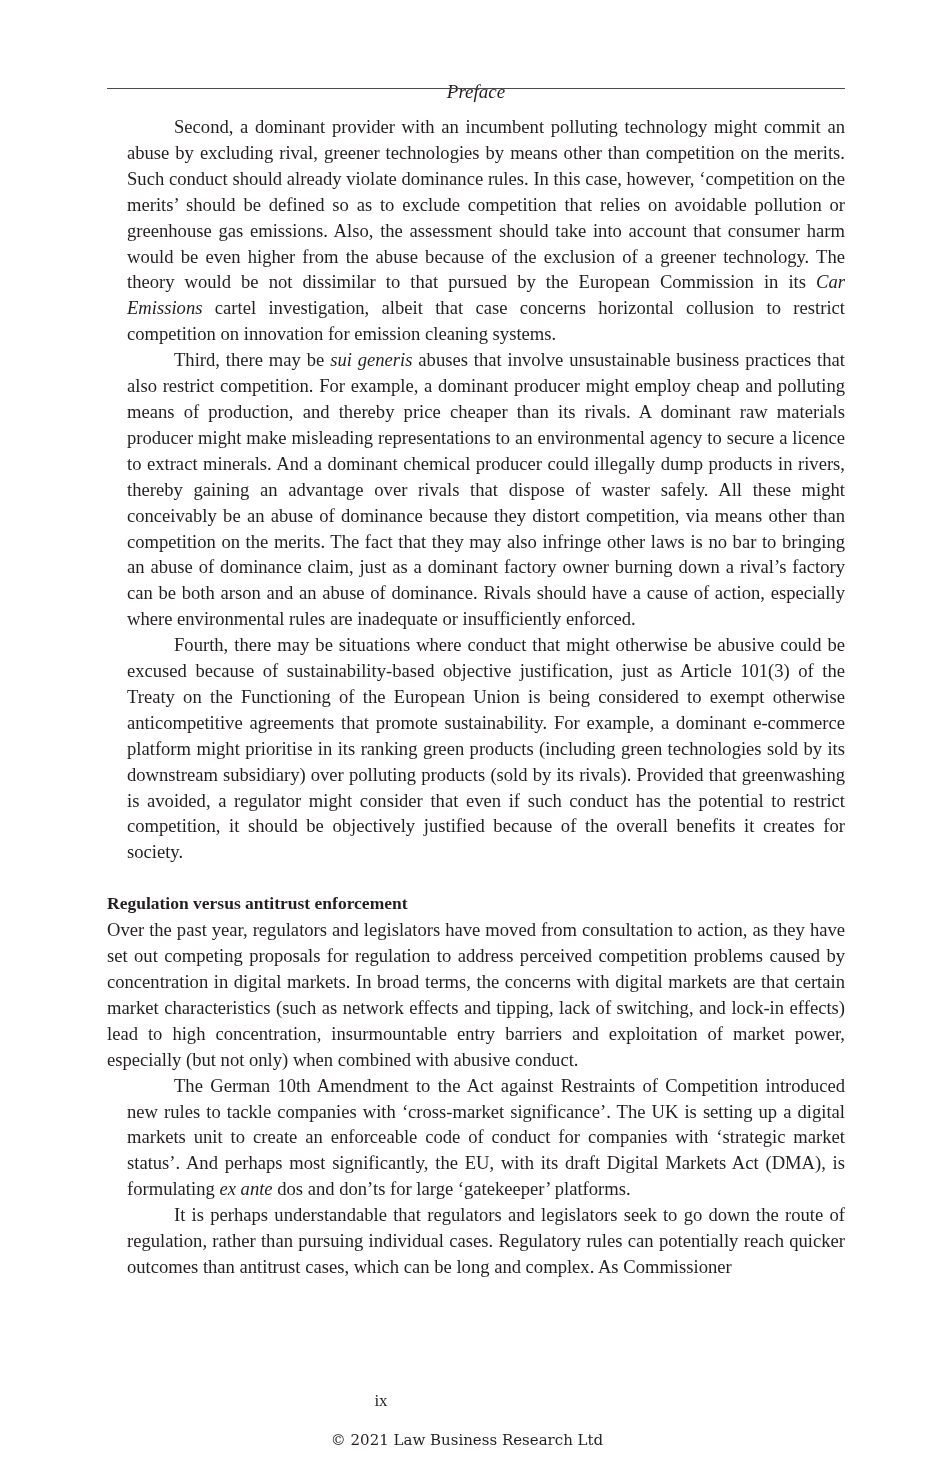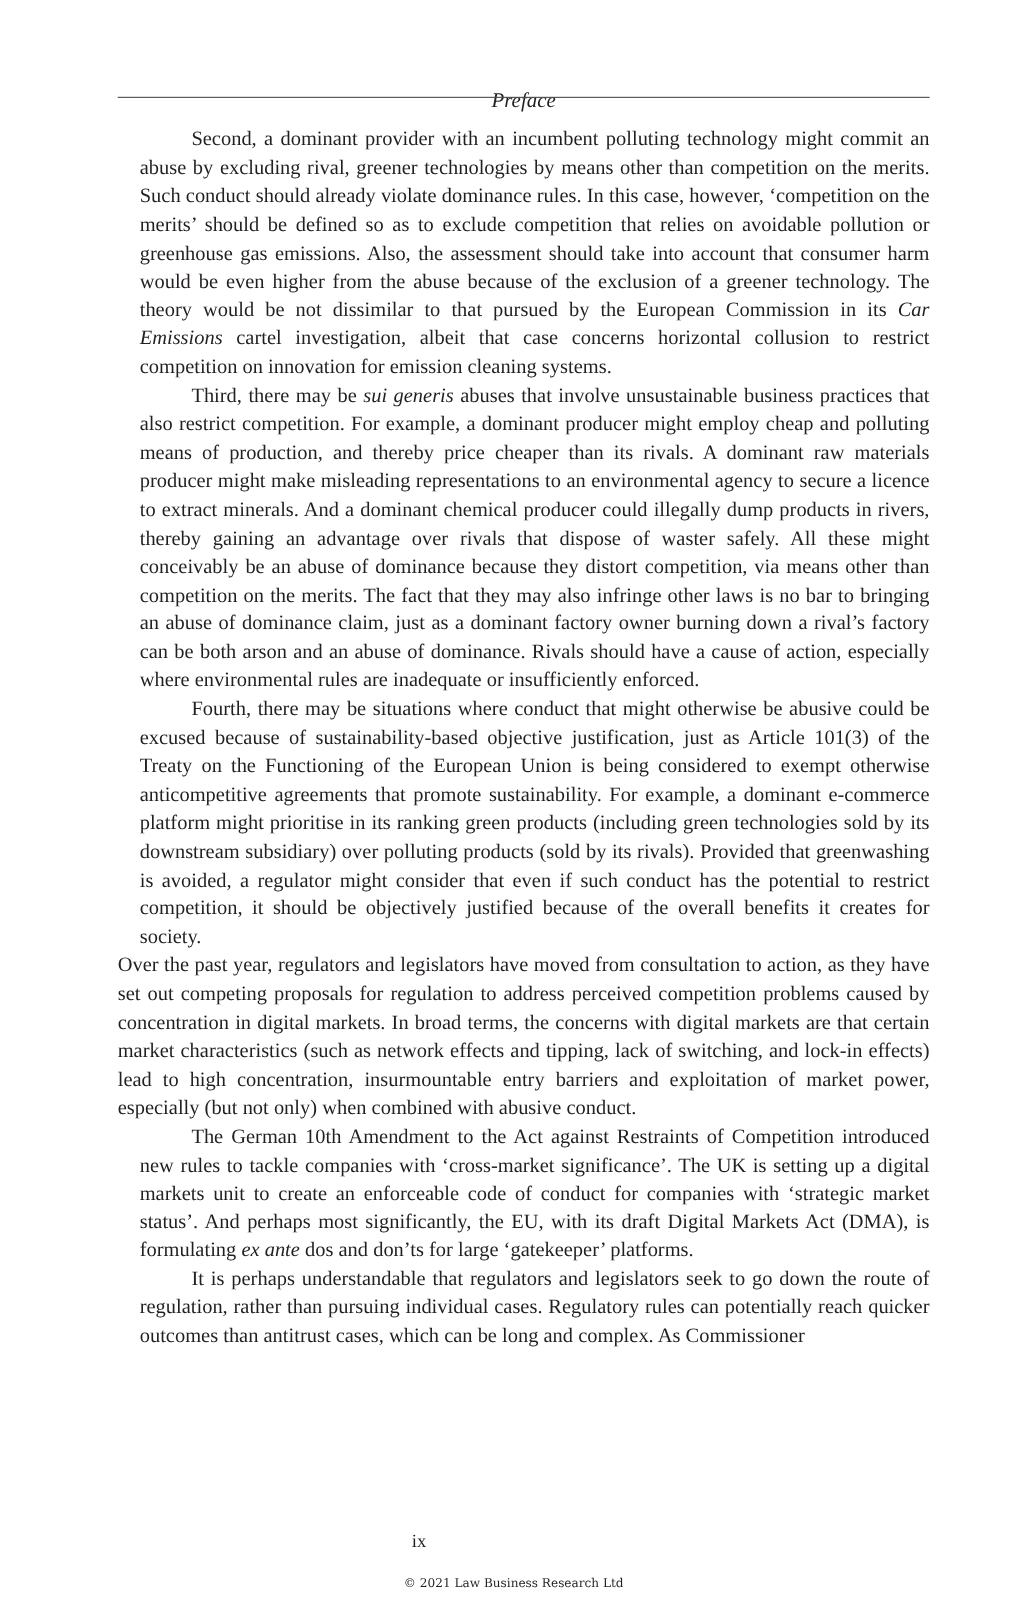--- a/index.html
+++ b/index.html
@@ -66,39 +66,40 @@
       text-align: center;
       font-size: 17px;
       line-height: 22px;
     }
     .copyright {
       position: absolute;
       left: 0;
       width: 934px;
       top: 1430px;
       text-align: center;
-      font-size: 11px;
+      font-size: 15px;
       line-height: 20px;
       font-family: "DejaVu Serif", "Liberation Serif", serif;
     }
     em { font-style: italic; }
   </style>
 </head>
 <body>
 
 <div class="running-head">Preface</div>
 <div class="head-rule"></div>
 
 <div class="body-text">
   <p class="indent"><span>Second, a dominant provider with an incumbent polluting technology might commit an abuse by excluding rival, greener technologies by means other than competition on the merits. Such conduct should already violate dominance rules. In this case, however, ‘competition on the merits’ should be defined so as to exclude competition that relies on avoidable pollution or greenhouse gas emissions. Also, the assessment should take into account that consumer harm would be even higher from the abuse because of the exclusion of a greener technology. The theory would be not dissimilar to that pursued by the European Commission in its </span><em>Car Emissions</em><span> cartel investigation, albeit that case concerns horizontal collusion to restrict competition on innovation for emission cleaning systems.</span></p>
 
   <p class="indent"><span>Third, there may be </span><em>sui generis</em><span> abuses that involve unsustainable business practices that also restrict competition. For example, a dominant producer might employ cheap and polluting means of production, and thereby price cheaper than its rivals. A dominant raw materials producer might make misleading representations to an environmental agency to secure a licence to extract minerals. And a dominant chemical producer could illegally dump products in rivers, thereby gaining an advantage over rivals that dispose of waster safely. All these might conceivably be an abuse of dominance because they distort competition, via means other than competition on the merits. The fact that they may also infringe other laws is no bar to bringing an abuse of dominance claim, just as a dominant factory owner burning down a rival’s factory can be both arson and an abuse of dominance. Rivals should have a cause of action, especially where environmental rules are inadequate or insufficiently enforced.</span></p>
 
   <p class="indent"><span>Fourth, there may be situations where conduct that might otherwise be abusive could be excused because of sustainability-based objective justification, just as Article 101(3) of the Treaty on the Functioning of the European Union is being considered to exempt otherwise anticompetitive agreements that promote sustainability. For example, a dominant e-commerce platform might prioritise in its ranking green products (including green technologies sold by its downstream subsidiary) over polluting products (sold by its rivals). Provided that greenwashing is avoided, a regulator might consider that even if such conduct has the potential to restrict competition, it should be objectively justified because of the overall benefits it creates for society.</span></p>
 
+  <h2 class="section-heading">Regulation versus antitrust enforcement</h2>
 
   <p><span>Over the past year, regulators and legislators have moved from consultation to action, as they have set out competing proposals for regulation to address perceived competition problems caused by concentration in digital markets. In broad terms, the concerns with digital markets are that certain market characteristics (such as network effects and tipping, lack of switching, and lock-in effects) lead to high concentration, insurmountable entry barriers and exploitation of market power, especially (but not only) when combined with abusive conduct.</span></p>
 
   <p class="indent"><span>The German 10th Amendment to the Act against Restraints of Competition introduced new rules to tackle companies with ‘cross-market significance’. The UK is setting up a digital markets unit to create an enforceable code of conduct for companies with ‘strategic market status’. And perhaps most significantly, the EU, with its draft Digital Markets Act (DMA), is formulating </span><em>ex ante</em><span> dos and don’ts for large ‘gatekeeper’ platforms.</span></p>
 
   <p class="indent"><span>It is perhaps understandable that regulators and legislators seek to go down the route of regulation, rather than pursuing individual cases. Regulatory rules can potentially reach quicker outcomes than antitrust cases, which can be long and complex. As Commissioner</span></p>
 </div>
 
 <div class="folio">ix</div>
 <div class="copyright">© 2021 Law Business Research Ltd</div>

